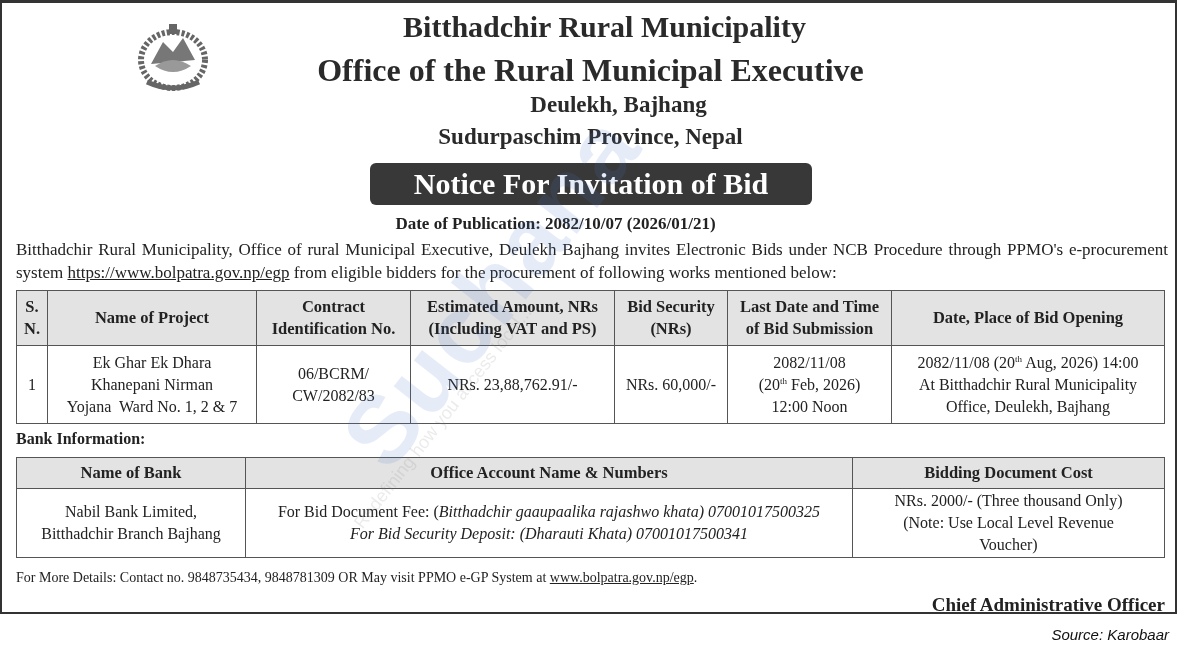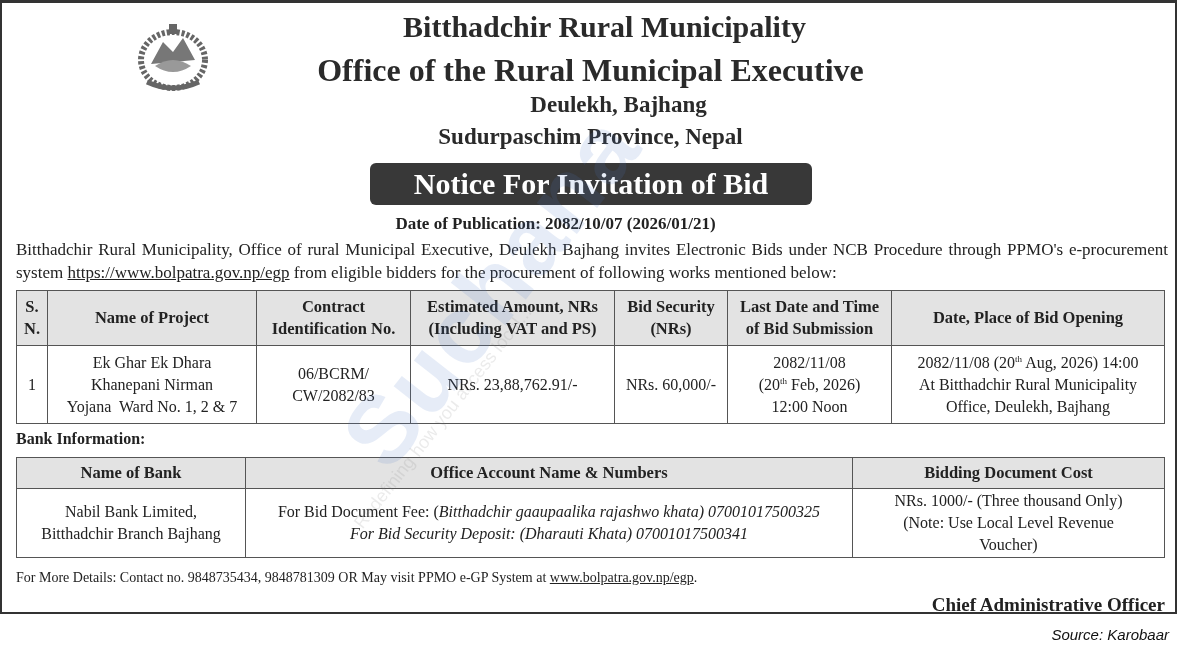--- a/index.html
+++ b/index.html
@@ -108,21 +108,21 @@
   <tr>
     <td>
       <div>Nabil Bank Limited,</div>
       <div>Bitthadchir Branch Bajhang</div>
     </td>
     <td>
       <div><span>For Bid Document Fee: (</span><span class="ital">Bitthadchir gaaupaalika rajashwo khata) 07001017500325</span></div>
       <div class="ital">For Bid Security Deposit: (Dharauti Khata) 07001017500341</div>
     </td>
     <td>
-      <div>NRs. 1000/- (Three thousand Only)</div>
+      <div>NRs. 2000/- (Three thousand Only)</div>
       <div>(Note: Use Local Level Revenue</div>
       <div>Voucher)</div>
     </td>
   </tr>
 </tbody>
   </table>
 
 <div class="more"><span>For More Details: Contact no. 9848735434, 9848781309 OR May visit PPMO e-GP System at </span><a>www.bolpatra.gov.np/egp</a><span>.</span></div>
 
 <div class="cao">Chief Administrative Officer</div>

